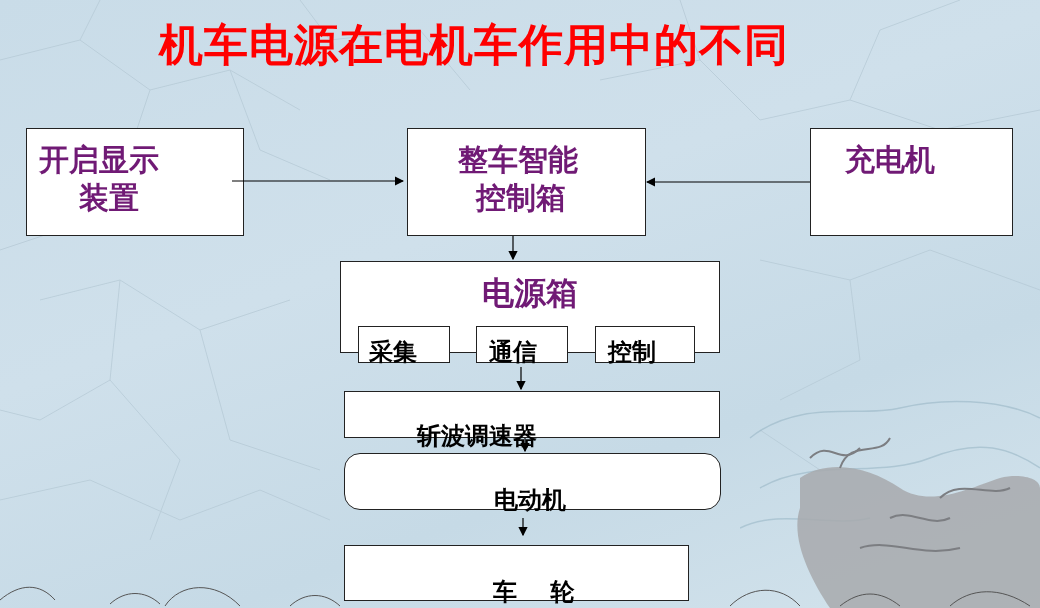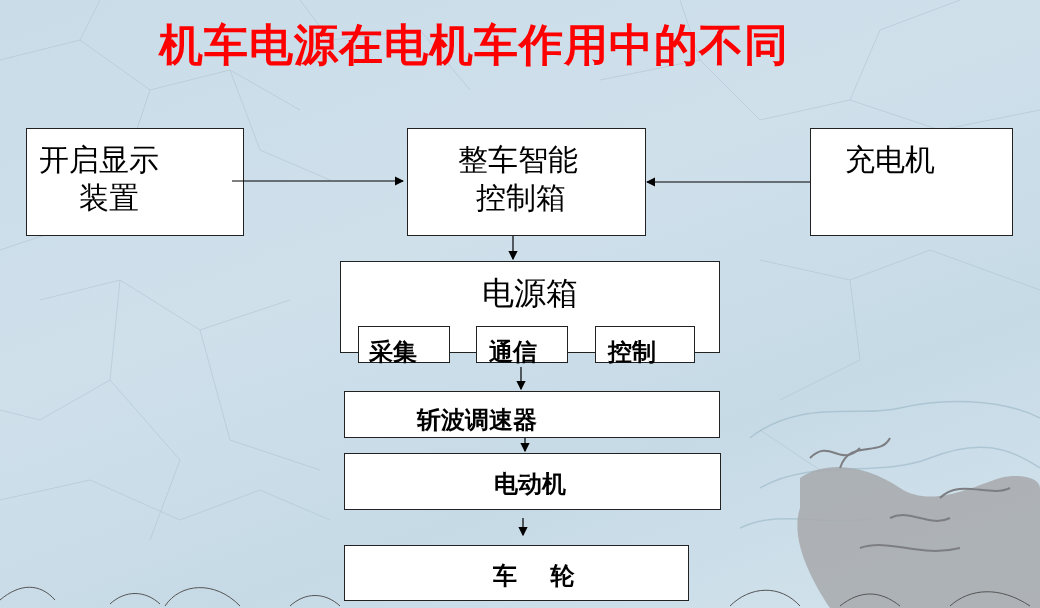--- a/index.html
+++ b/index.html
@@ -10,24 +10,24 @@
   }
   .crack { position:absolute; inset:0; }
   .title {
     position:absolute; left:151px; top:16px; font-size:44px; font-weight:bold;
     color:#ff0000; letter-spacing:1px; white-space:nowrap;margin-left:8px;
   }
   .box {
     position:absolute; background:#ffffff; border:1.5px solid #222;
     box-sizing:border-box;
   }
-  .blue { color:#000000; font-weight:normal; }
+  .blue { color:#701a75; font-weight:bold; }
   .black { color:#000; font-weight:bold; }
   .t30 { font-size:30px; line-height:38px; }
-  .t24 { font-size:24px; }
+  .t24 { font-size:24px;margin-top:16px; }
   .sub { position:absolute; background:#fff; border:1.3px solid #222; box-sizing:border-box; }
   .sub span { position:absolute; bottom:-6px; font-size:24px; font-weight:bold; color:#000; white-space:nowrap; }
   svg.arrows { position:absolute; left:0; top:0; }
   .dragon { position:absolute; right:0; bottom:0; }
   .waves { position:absolute; left:0; bottom:0; }
 </style>
 </head>
 <body>
 
 <svg class="crack" width="1040" height="608">
@@ -107,21 +107,21 @@
   </div>
   <div class="sub" style="left:254px; top:64px; width:100px; height:37px;">
     <span style="left:12px;">控制</span>
   </div>
 </div>
 
 <div class="box" style="left:344px; top:391px; width:376px; height:47px;">
   <div class="black t24" style="position:absolute; left:72px; top:12px;">斩波调速器</div>
 </div>
 
-<div class="box" style="left:344px; top:453px; width:377px; height:57px;">
+<div class="box" style="left:344px; top:453px; width:377px; height:57px;border-radius:16px;">
   <div class="black t24" style="position:absolute; left:149px; top:14px;">电动机</div>
 </div>
 
 <div class="box" style="left:344px; top:545px; width:345px; height:56px;">
   <div class="black t24" style="position:absolute; left:148px; top:14px; white-space:pre;">车    轮</div>
 </div>
 
 <svg class="arrows" width="1040" height="608">
   <defs>
     <marker id="ah" markerWidth="8" markerHeight="8" refX="7" refY="4" orient="auto">

